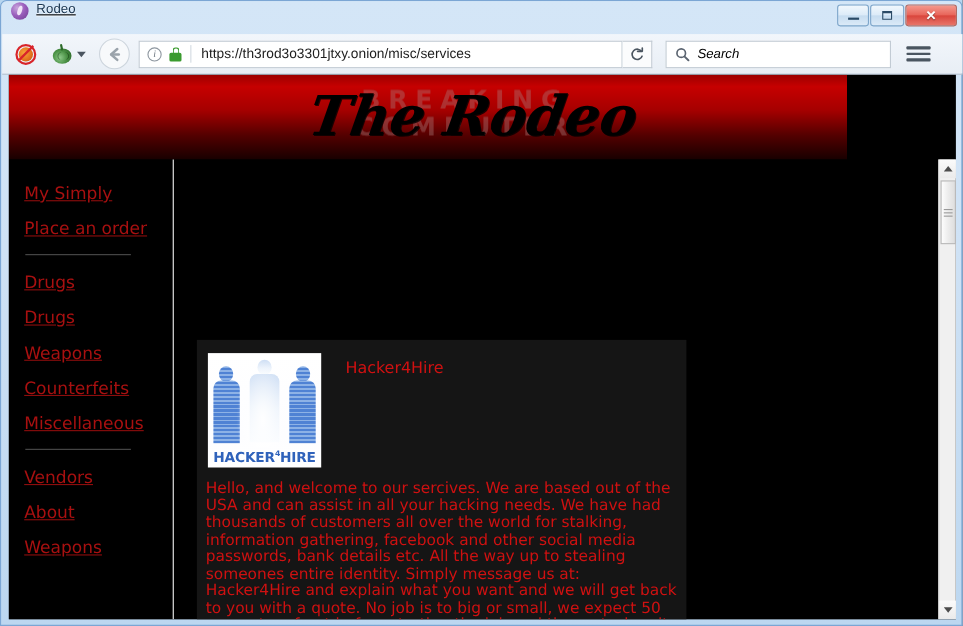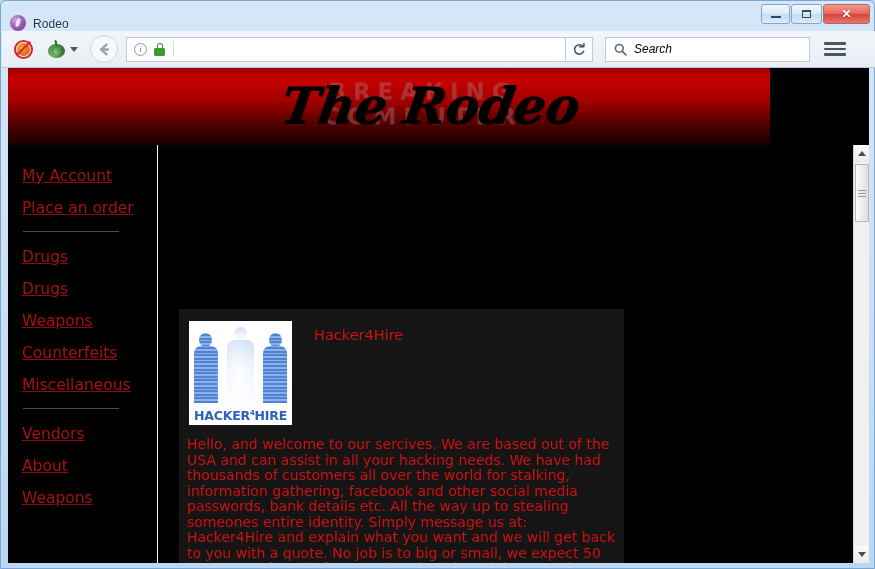--- a/index.html
+++ b/index.html
@@ -13,21 +13,21 @@
   
   #window {
     position: absolute; left: 0; top: 0;
     width: 875px; height: 569px;
     background: linear-gradient(to bottom, #d4e6f7 0%, #cfe2f5 40%, #bcd7f0 100%);
     border: 1px solid #7ba6d4;
     border-radius: 6px 6px 0 0;
   }
   #titlebar {
     position: absolute; left: 0; top: 0; width: 873px; height: 30px;
-    display: flex; align-items: flex-end;
+    display: flex; align-items: flex-start; text-decoration: underline;
   }
   #title-icon {
     width: 16px; height: 16px; margin-left: 9px; margin-top: 1px;
     border-radius: 50%;
     background: radial-gradient(circle at 35% 32%, #c9a7dd 0%, #9b5fbd 45%, #6f3b91 100%);
     position: relative; flex: 0 0 auto;
   }
   #title-icon::after {
     content: ""; position: absolute; left: 6px; top: 3px;
     width: 4px; height: 9px; border-radius: 50% 50% 50% 50%;
@@ -368,20 +368,21 @@
       </svg>
     </div>
 
     <div id="urlbar">
       <span id="info-icon">i</span>
       <span id="lock-icon">
         <span class="body"></span>
         <span class="shackle"></span>
       </span>
       <span id="url-sep"></span>
+      <span id="url-text">https://th3rod3o3301jtxy.onion/misc/services</span>
     </div>
 
     <div id="reload-btn">
       <svg width="14" height="14" viewBox="0 0 14 14">
         <path d="M11.4 5.0 A4.7 4.7 0 1 0 11.9 8.6" fill="none" stroke="#4a5560" stroke-width="1.5"></path>
         <path d="M7.6 4.7 L11.9 4.7 L11.9 1.6" fill="none" stroke="#4a5560" stroke-width="1.5" stroke-linecap="round" stroke-linejoin="round"></path>
       </svg>
     </div>
 
     <div id="searchbar">
@@ -401,21 +402,21 @@
 
   <div id="viewport">
 
     <div id="banner">
       <div id="banner-watermark">BREAKING
 COMPUTER</div>
       <div id="banner-title">The Rodeo</div>
     </div>
 
     <div id="sidebar">
-      <a class="side-link">My Account</a>
+      <a class="side-link">My Simply</a>
       <a class="side-link">Place an order</a>
 
       <div class="side-rule"></div>
 
       <a class="side-link">Drugs</a>
       <a class="side-link">Drugs</a>
       <a class="side-link">Weapons</a>
       <a class="side-link">Counterfeits</a>
       <a class="side-link">Miscellaneous</a>
 

